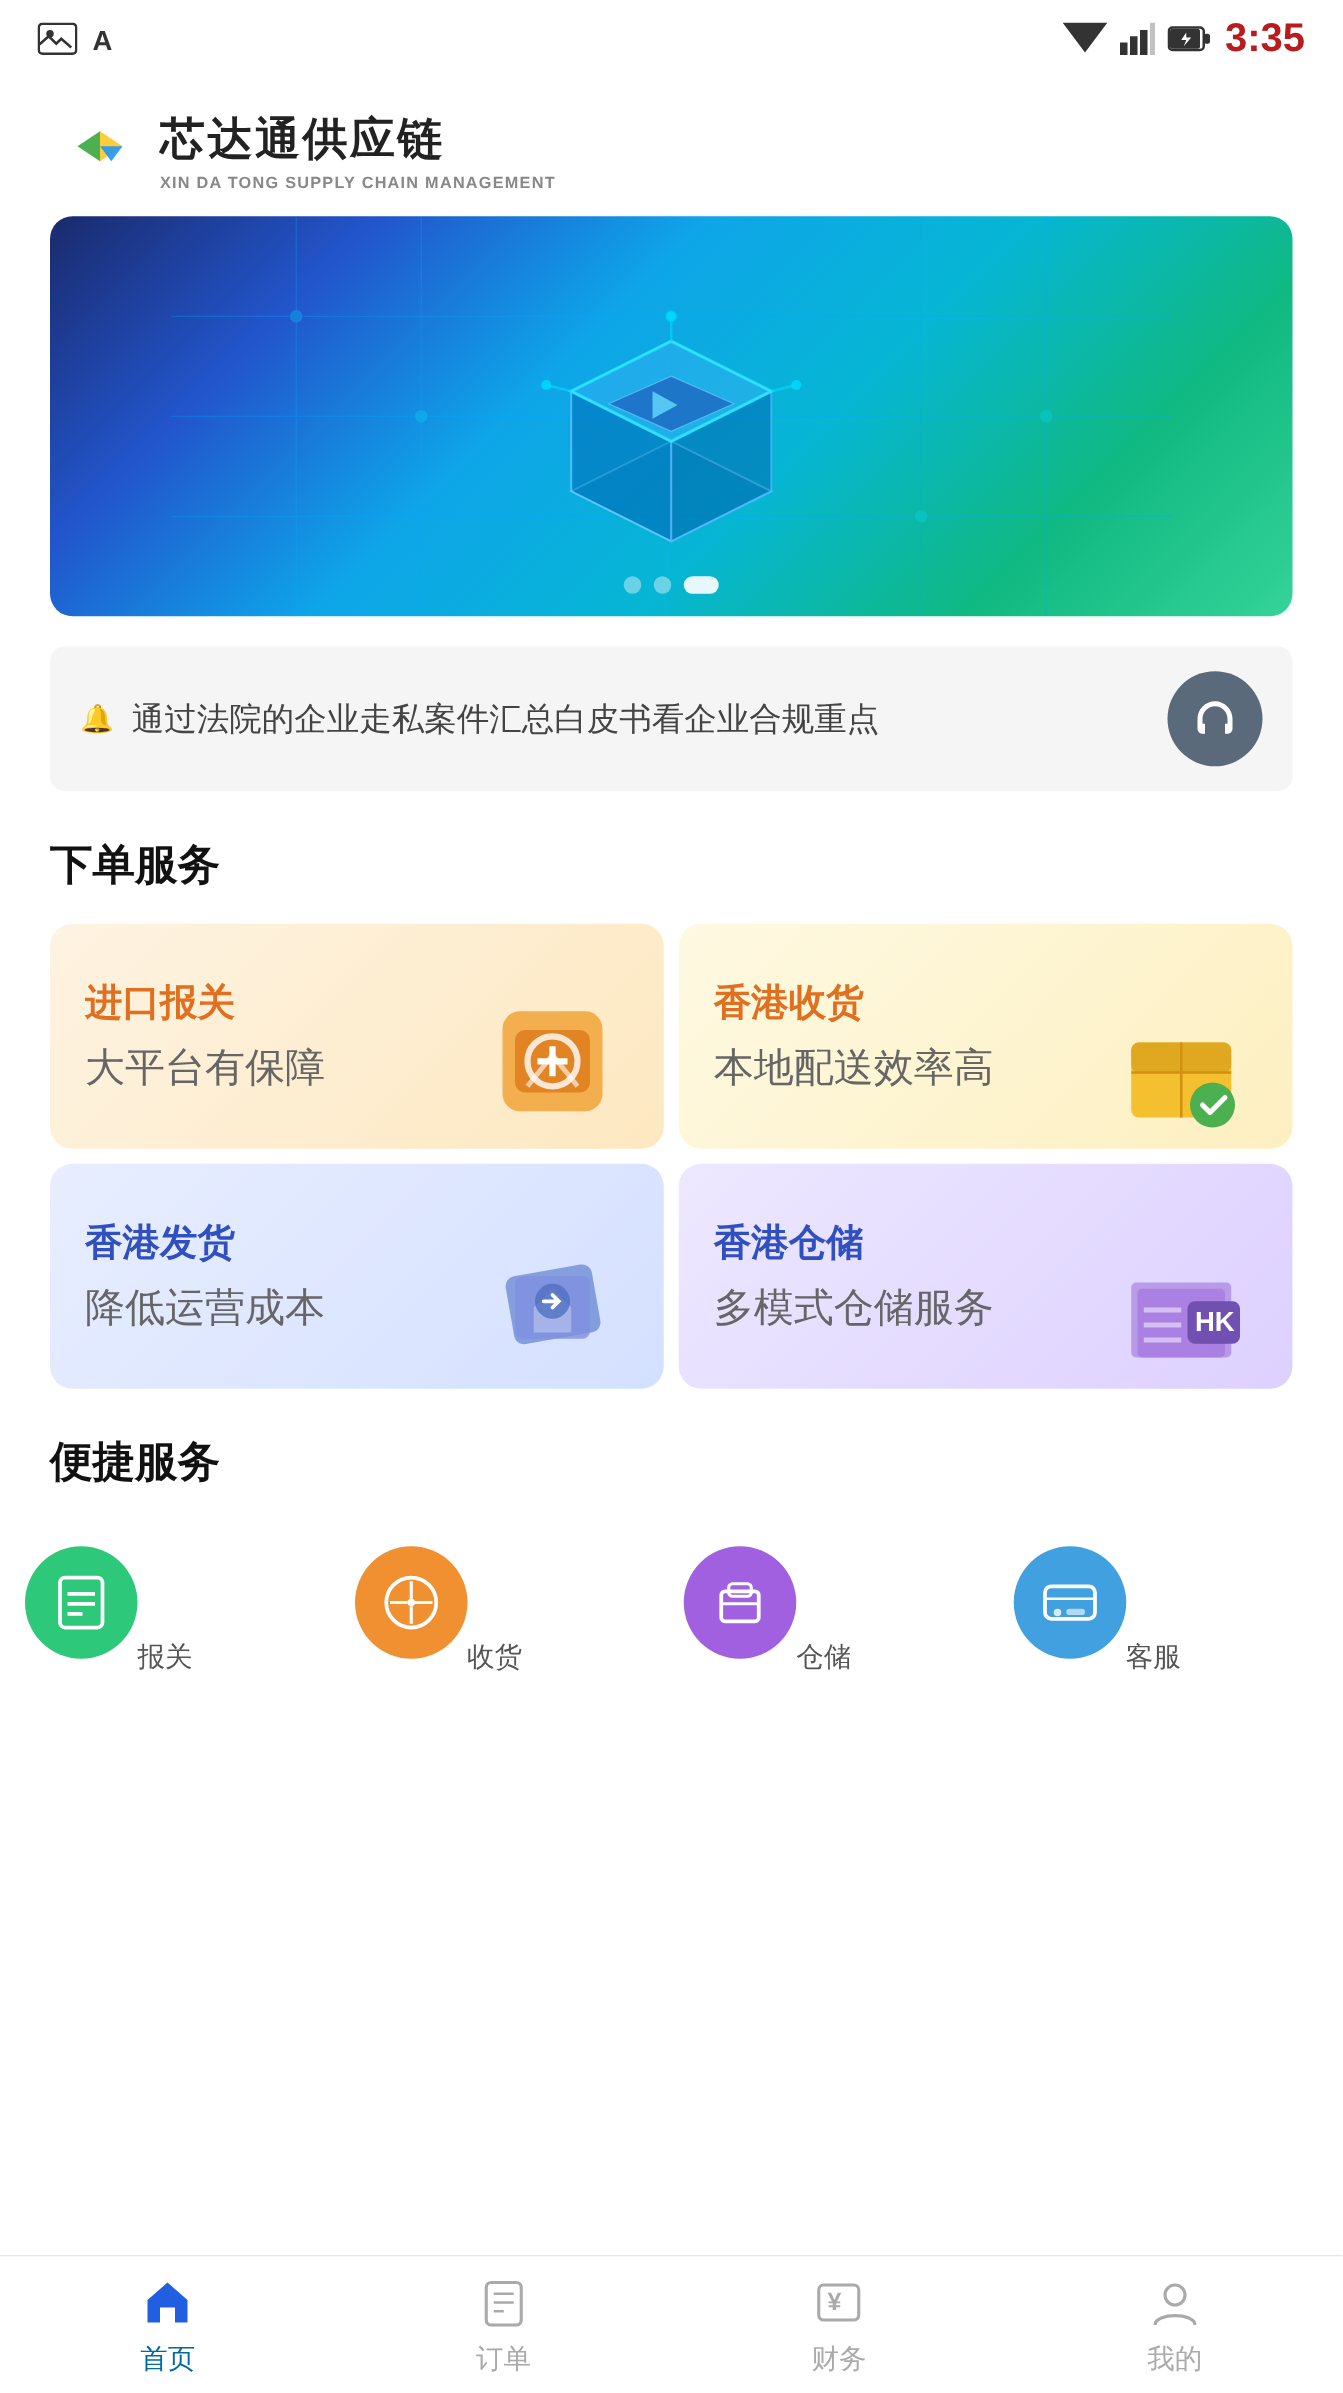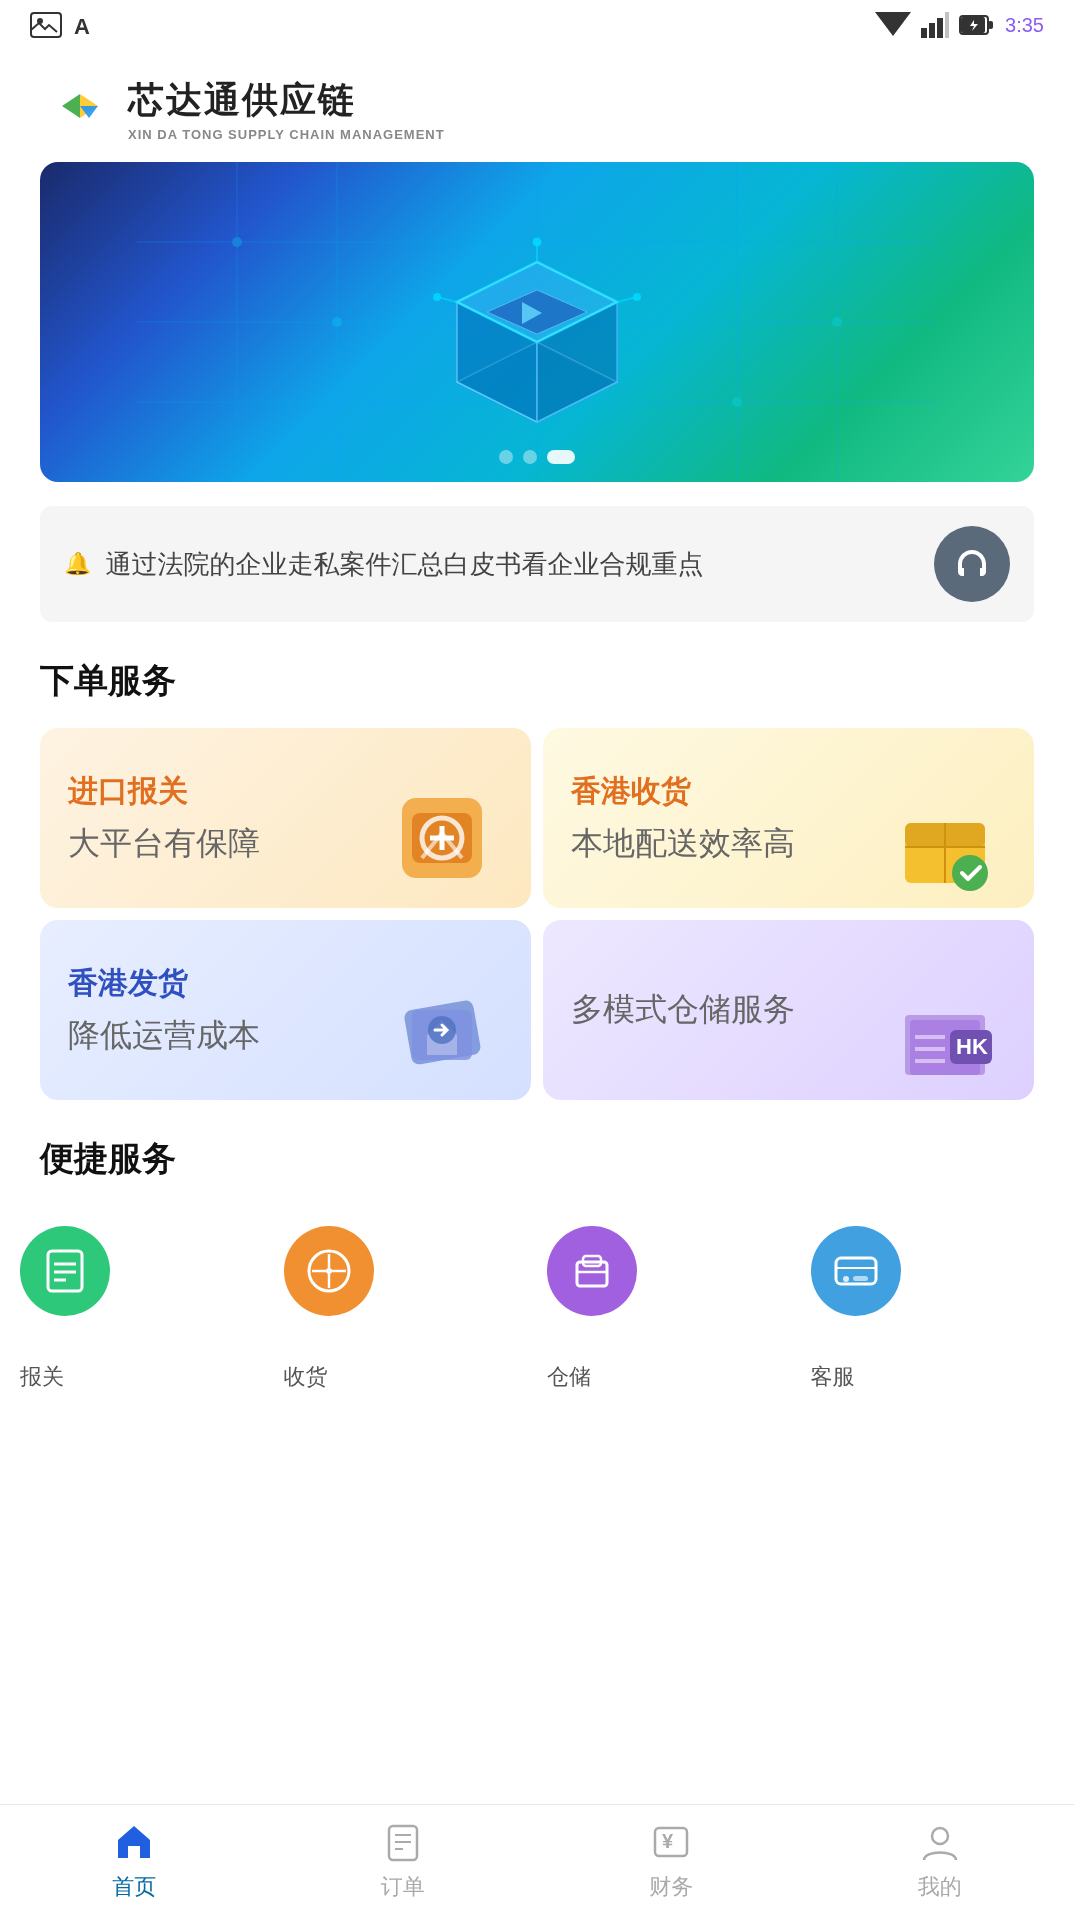--- a/index.html
+++ b/index.html
@@ -25,23 +25,23 @@
       display: flex;
       gap: 12px;
       align-items: center;
     }
     .status-right {
       display: flex;
       align-items: center;
       gap: 10px;
     }
     .status-time {
-      font-size: 20px;
-      font-weight: 400;
-      color: #8b5cf6;
+      font-size: 32px;
+      font-weight: 700;
+      color: #b91c1c;
     }
 
     
     .header {
       padding: 30px 52px 20px;
       display: flex;
       align-items: flex-start;
     }
     .logo-icon {
       width: 60px;
@@ -205,25 +205,24 @@
     
     .quick-services {
       display: flex;
       gap: 0;
       margin: 0 10px;
       overflow-x: hidden;
     }
     .quick-item {
       flex: 1;
       display: flex;
-      flex-direction: column;
-      align-items: flex-start;
+      flex-direction: row;
+      align-items: flex-end;
       padding: 20px 10px;
       cursor: pointer;
-      gap: 32px;
     }
     .quick-icon {
       width: 90px;
       height: 90px;
       border-radius: 50%;
       display: flex;
       align-items: center;
       justify-content: center;
       font-size: 40px;
       margin-bottom: 14px;
@@ -432,20 +431,21 @@
         <rect x="25" y="35" width="60" height="50" rx="6" fill="#8090E0" opacity="0.8"></rect>
         <path d="M40,60 L55,45 L70,60 L70,80 L40,80 Z" fill="#fff" opacity="0.3"></path>
 
         <circle cx="55" cy="55" r="14" fill="#5070C0" opacity="0.8"></circle>
         <path d="M48,55 L58,55 M55,50 L60,55 L55,60" stroke="#fff" stroke-width="3" fill="none" stroke-linecap="round"></path>
       </svg>
     </div>
   </div>
 
   <div class="service-card hongkong-storage">
+    <div class="service-card-title">香港仓储</div>
     <div class="service-card-desc">多模式仓储服务</div>
     <div class="service-card-icon">
       <svg width="110" height="110" viewBox="0 0 110 110" fill="none">
 
         <rect x="15" y="40" width="80" height="60" rx="4" fill="#9060D0" opacity="0.5"></rect>
         <rect x="20" y="45" width="70" height="55" rx="4" fill="#A070E0" opacity="0.6"></rect>
 
         <rect x="60" y="55" width="42" height="34" rx="6" fill="#7050B0"></rect>
         <text x="66" y="79" font-size="22" font-weight="bold" fill="white">HK</text>
 

